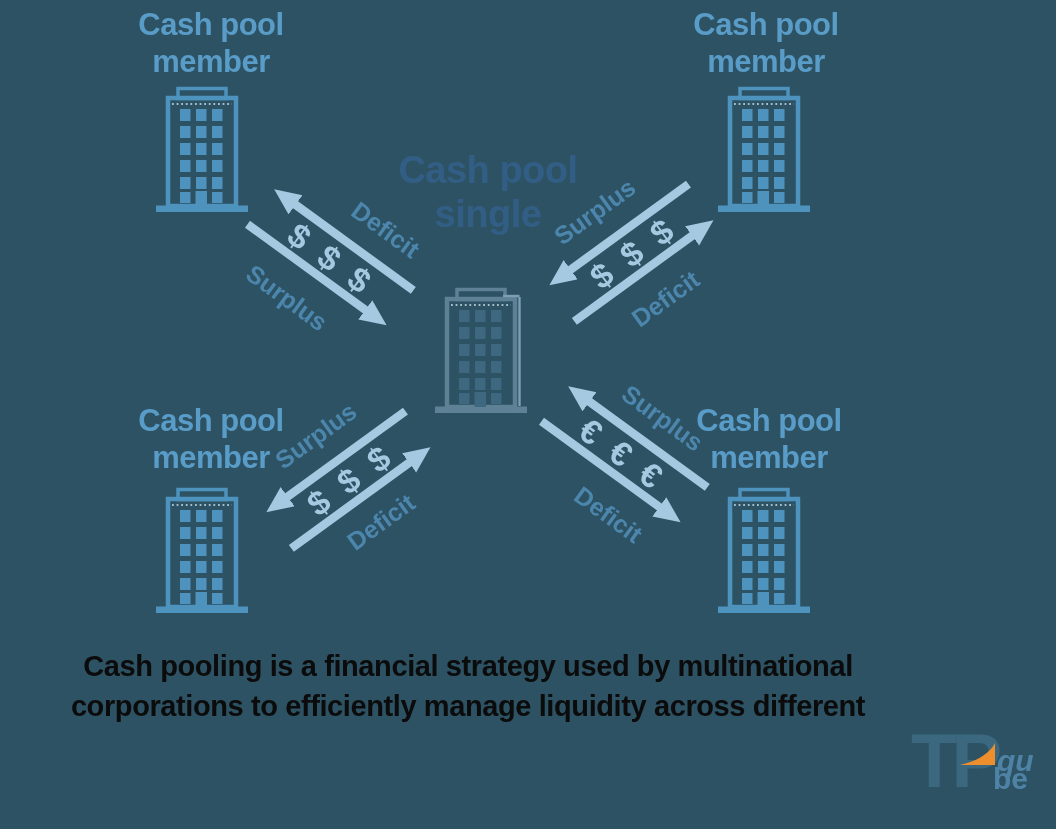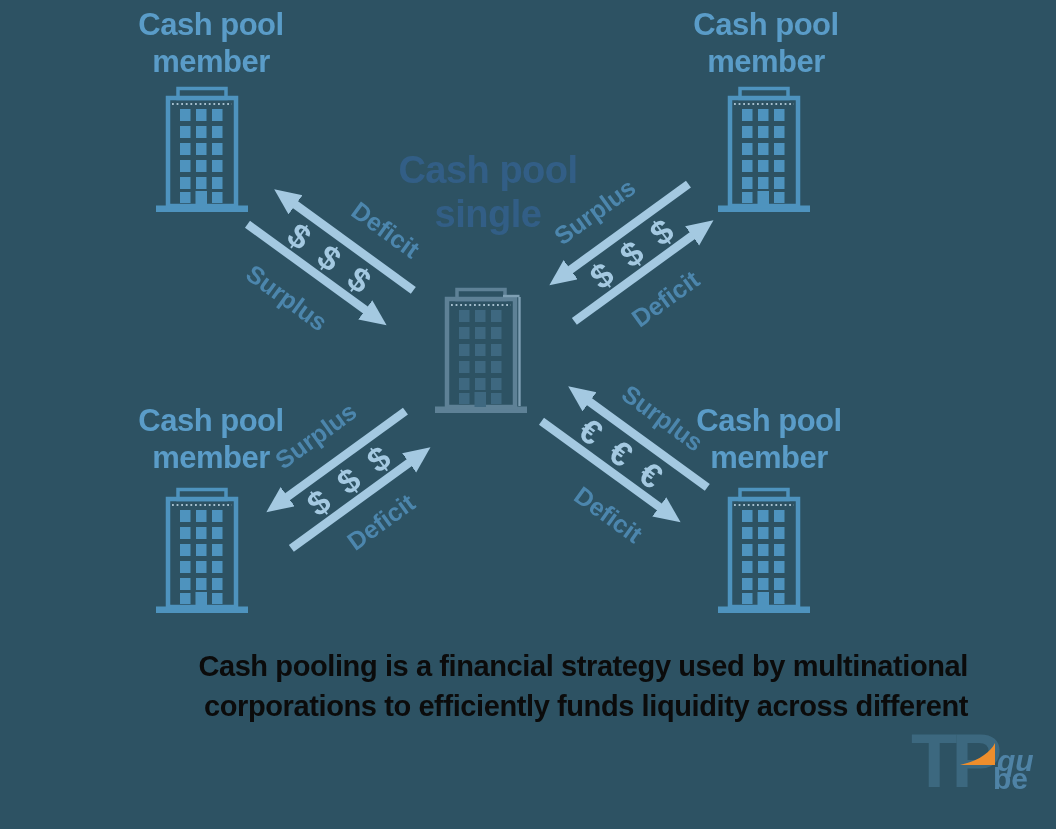--- a/index.html
+++ b/index.html
@@ -30,23 +30,23 @@
   .flow-label{
     font-family:"Liberation Sans",sans-serif;font-weight:bold;font-size:25px;
     fill:var(--flow-label,#4c86ad);text-anchor:middle;
   }
   .currency{
     font-family:"Liberation Sans",sans-serif;font-weight:bold;font-size:34px;
     fill:var(--arrow,#a4c9e1);text-anchor:middle;
   }
   
   .caption{
-    left:0;top:646px;width:936px;text-align:right;
+    left:0;top:646px;width:936px;text-align:center;
     color:var(--caption,#0b0b0b);font-weight:bold;
-    font-size:29px;line-height:40px;letter-spacing:-0.4px;padding-left:32px;
+    font-size:29px;line-height:40px;letter-spacing:-0.4px;
   }
   
   .logo{left:904px;top:733px;width:152px;height:96px;}
   .logo-tp{
     position:absolute;left:0;top:-10px;line-height:1;
     font-size:76px;font-weight:bold;letter-spacing:-6px;
     color:var(--logo-blue,#3c687f);
     margin-left:7px;
   }
   .logo-sub{
@@ -178,21 +178,21 @@
     <text class="currency" x="-40" y="13">€</text>
     <text class="currency" x="-3" y="13">€</text>
     <text class="currency" x="34" y="13">€</text>
     <line class="flow-line" x1="-86" y1="22" x2="63" y2="22" marker-end="url(#arrowhead)"></line>
     <text class="flow-label" x="23" y="67">Deficit</text>
   </g>
 </svg>
 
 <div class="abs caption">
   <div>Cash pooling is a financial strategy used by multinational</div>
-  <div>corporations to efficiently funds liquidity across different</div>
+  <div>corporations to efficiently manage liquidity across different</div>
 </div>
 
 <div class="abs logo">
   <span class="logo-tp">TP</span>
   <svg style="position:absolute;left:56px;top:9px;" width="37" height="24" viewBox="0 0 37 24">
     <path d="M35,1 C30,11 18,19 0,23 L35,23 Z" fill="var(--logo-orange,#ee8e2c)"></path>
   </svg>
   <span class="logo-sub logo-qu">qu</span>
   <span class="logo-sub logo-be">be</span>
 </div>

